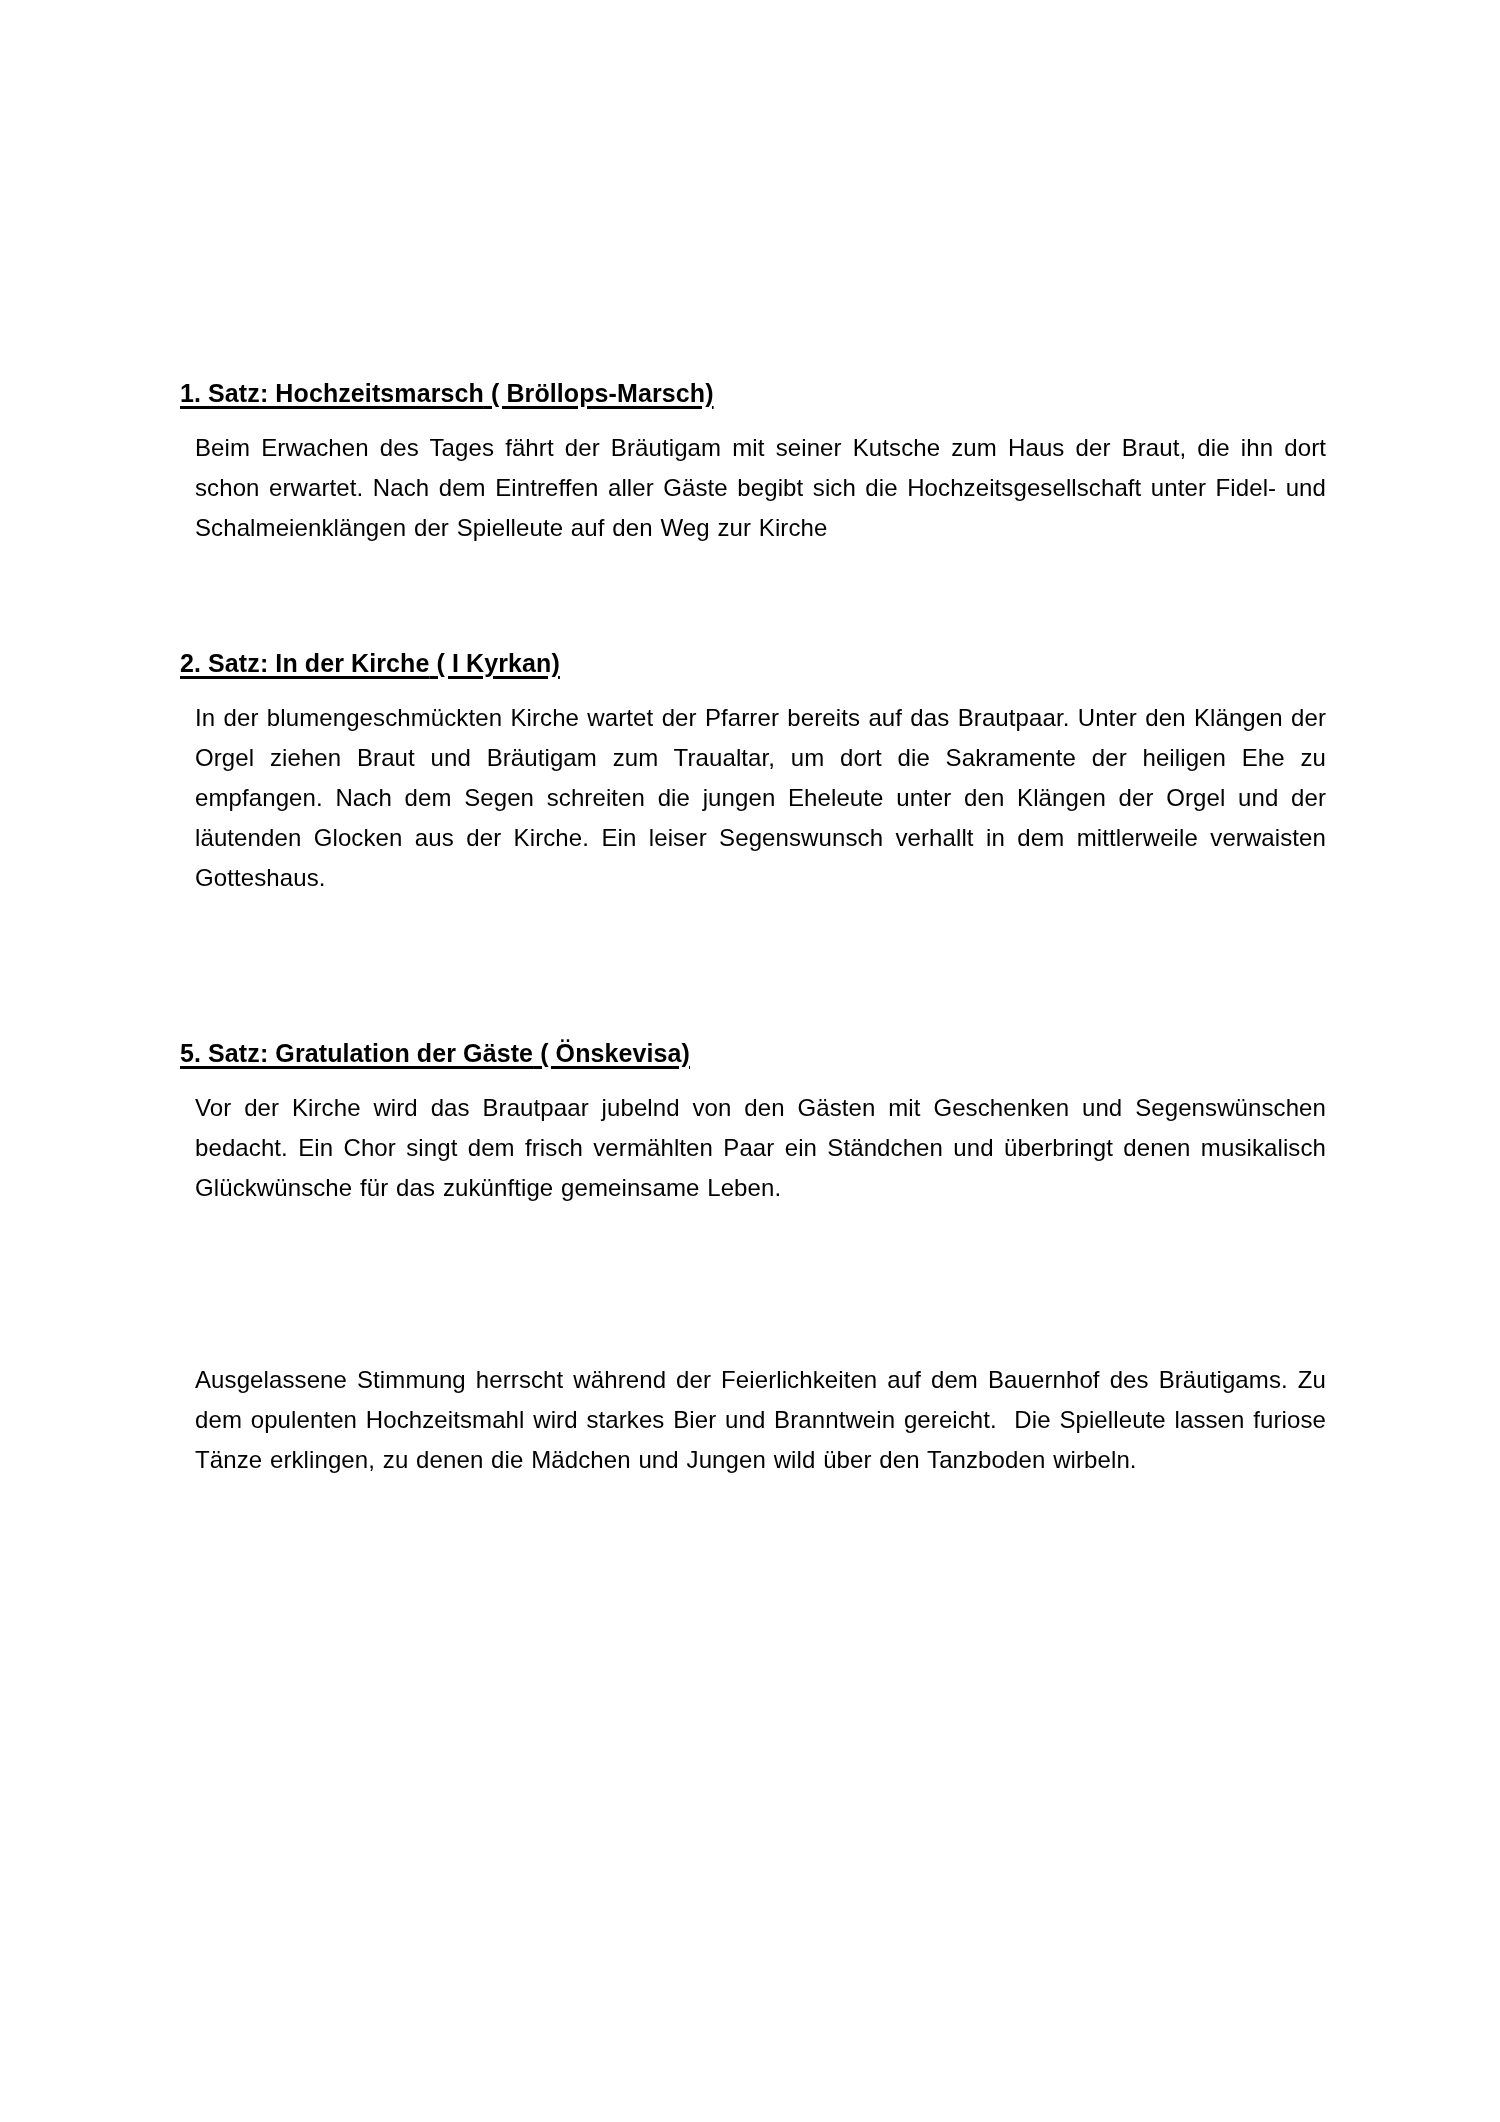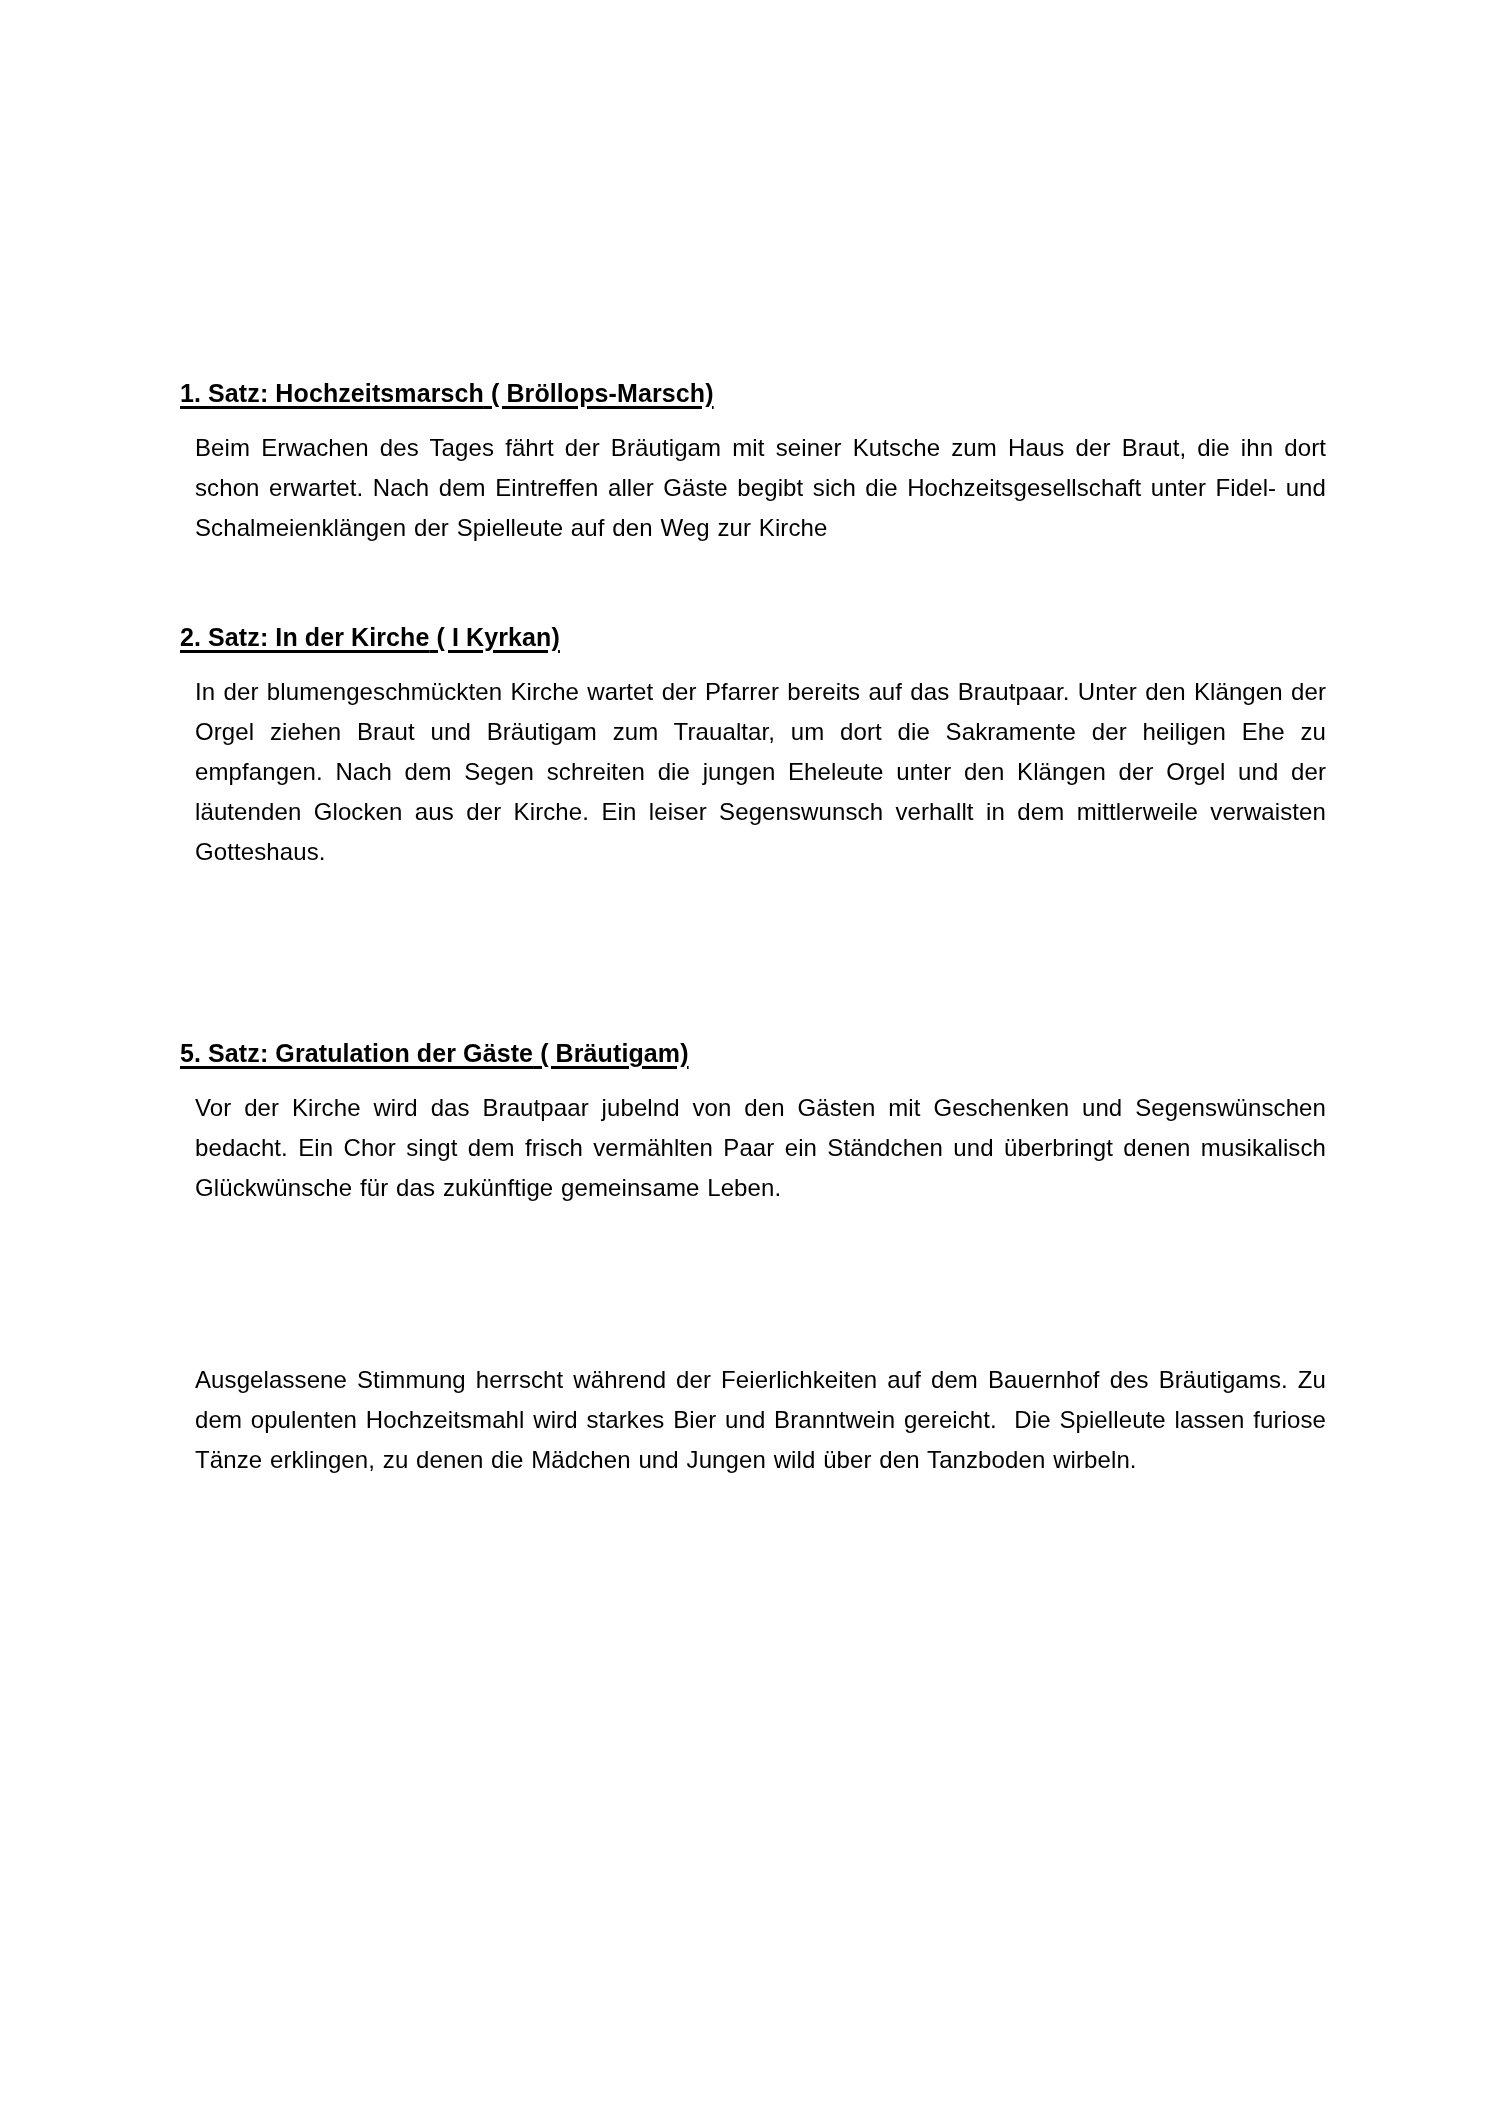--- a/index.html
+++ b/index.html
@@ -37,41 +37,41 @@
   .satz-body {
     margin: 15px;
     font-size: 24px;
     line-height: 40px;
     text-align: justify;
     letter-spacing: 0.1px;
     word-spacing: 1px;
   }
   
   .s1 { top: 373px; }
-  .s2 { top: 617px; }
+  .s2 { top: 643px; }
   .s3 { top: 1033px; }
   .s4 { top: 1345px; }
 </style>
 </head>
 <body>
 
 <div class="page">
 
   <section class="satz-section s1">
     <h2 class="satz-heading"><span>1. Satz: Hochzeitsmarsch</span><span class="suffix"> ( Bröllops-Marsch)</span></h2>
     <p class="satz-body">Beim Erwachen des Tages fährt der Bräutigam mit seiner Kutsche zum Haus der Braut, die ihn dort schon erwartet. Nach dem Eintreffen aller Gäste begibt sich die Hochzeitsgesellschaft unter Fidel- und Schalmeienklängen der Spielleute auf den Weg zur Kirche</p>
   </section>
 
   <section class="satz-section s2">
     <h2 class="satz-heading"><span>2. Satz: In der Kirche</span><span class="suffix"> ( I Kyrkan)</span></h2>
     <p class="satz-body">In der blumengeschmückten Kirche wartet der Pfarrer bereits auf das Brautpaar. Unter den Klängen der Orgel ziehen Braut und Bräutigam zum Traualtar, um dort die Sakramente der heiligen Ehe zu empfangen. Nach dem Segen schreiten die jungen Eheleute unter den Klängen der Orgel und der läutenden Glocken aus der Kirche. Ein leiser Segenswunsch verhallt in dem mittlerweile verwaisten Gotteshaus.</p>
   </section>
 
   <section class="satz-section s3">
-    <h2 class="satz-heading"><span>5. Satz: Gratulation der Gäste</span><span class="suffix"> ( Bräutigam)</span></h2>
+    <h2 class="satz-heading"><span>5. Satz: Gratulation der Gäste</span><span class="suffix"> ( Önskevisa)</span></h2>
     <p class="satz-body">Vor der Kirche wird das Brautpaar jubelnd von den Gästen mit Geschenken und Segenswünschen bedacht. Ein Chor singt dem frisch vermählten Paar ein Ständchen und überbringt denen musikalisch Glückwünsche für das zukünftige gemeinsame Leben.</p>
   </section>
 
   <section class="satz-section s4">
     <p class="satz-body">Ausgelassene Stimmung herrscht während der Feierlichkeiten auf dem Bauernhof des Bräutigams. Zu dem opulenten Hochzeitsmahl wird starkes Bier und Branntwein gereicht.&nbsp; Die Spielleute lassen furiose Tänze erklingen, zu denen die Mädchen und Jungen wild über den Tanzboden wirbeln.</p>
   </section>
 
 </div>
 
 </body></html>

